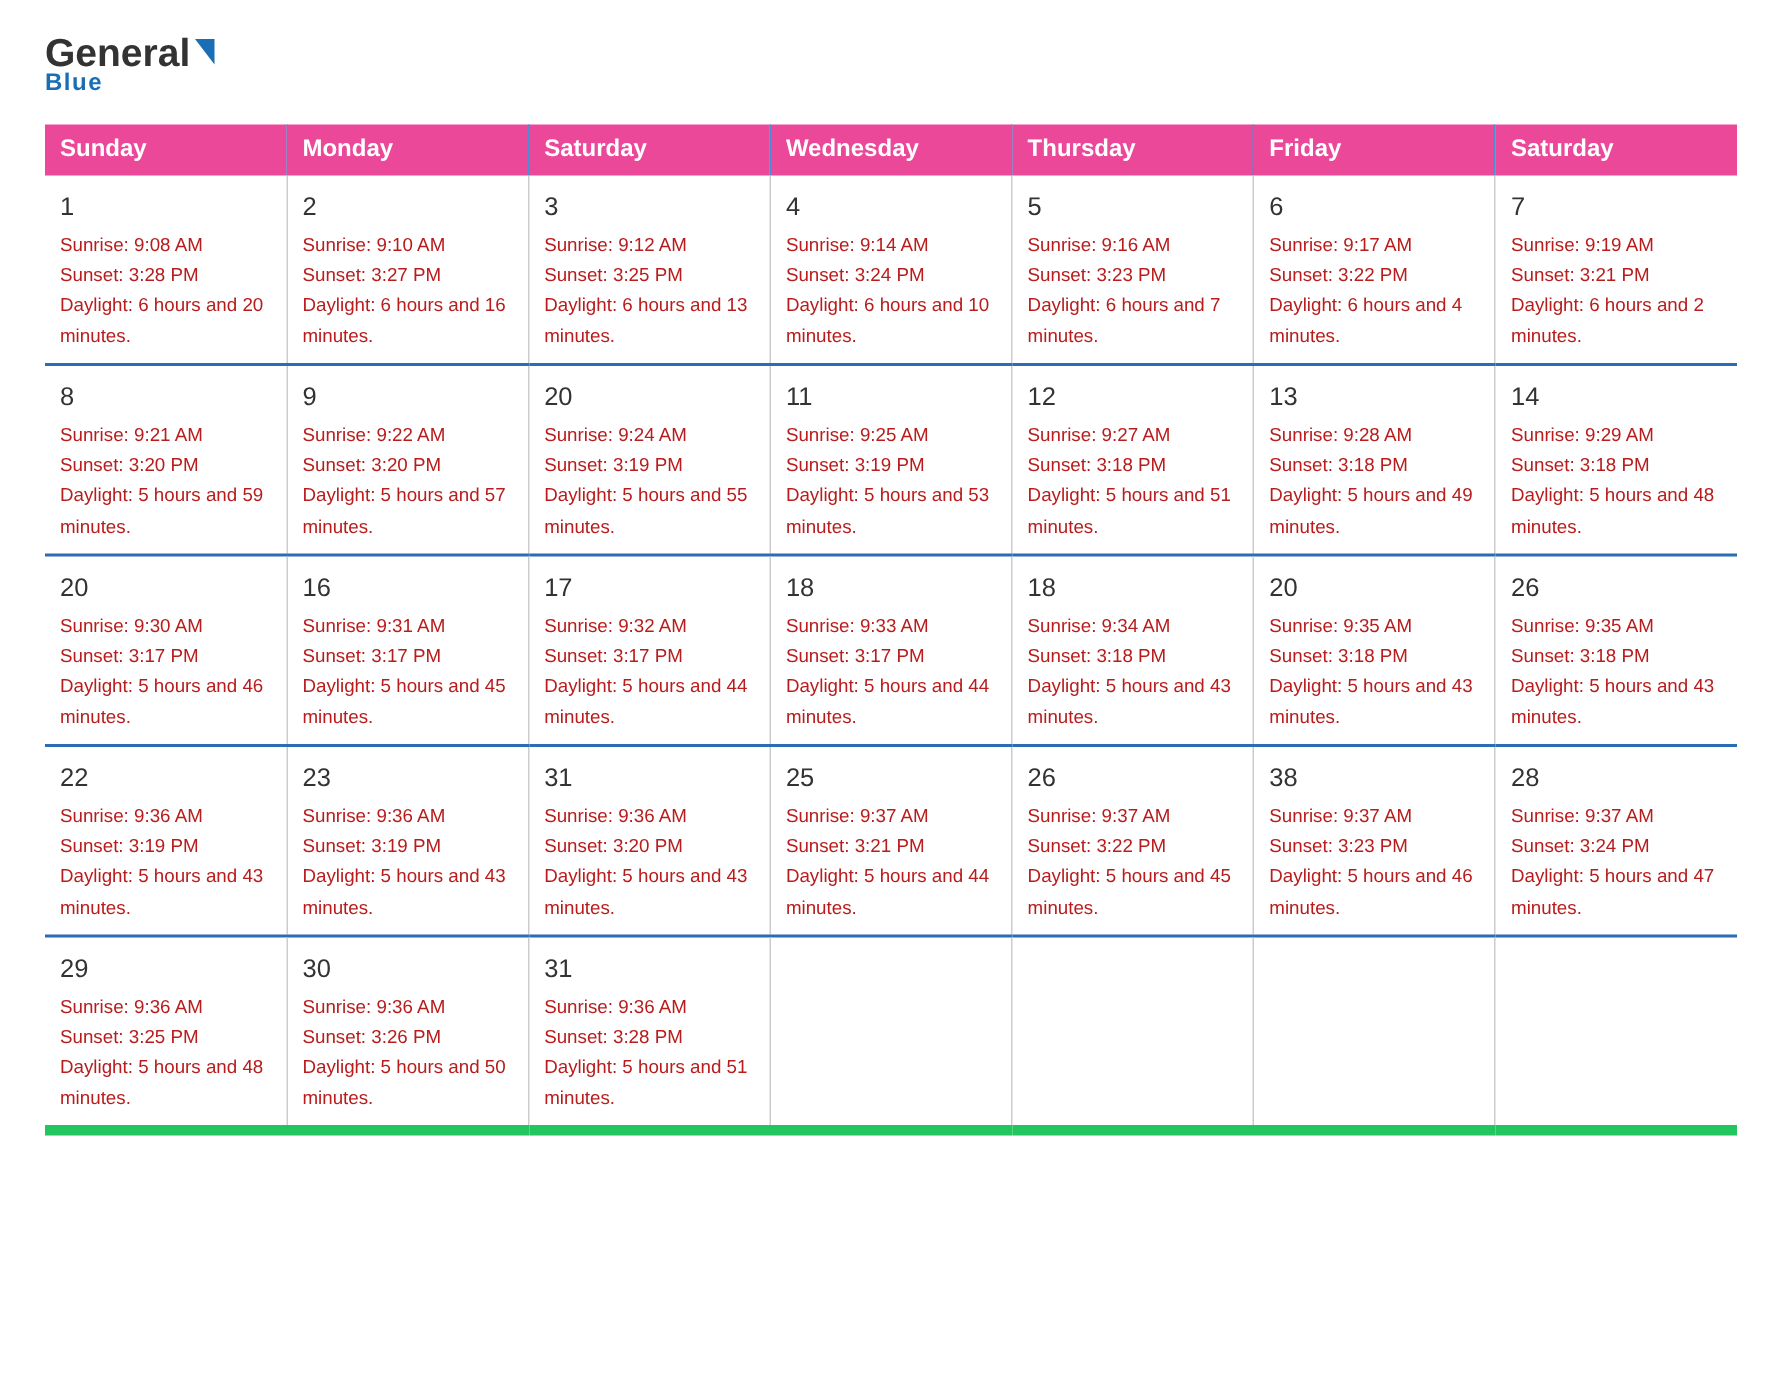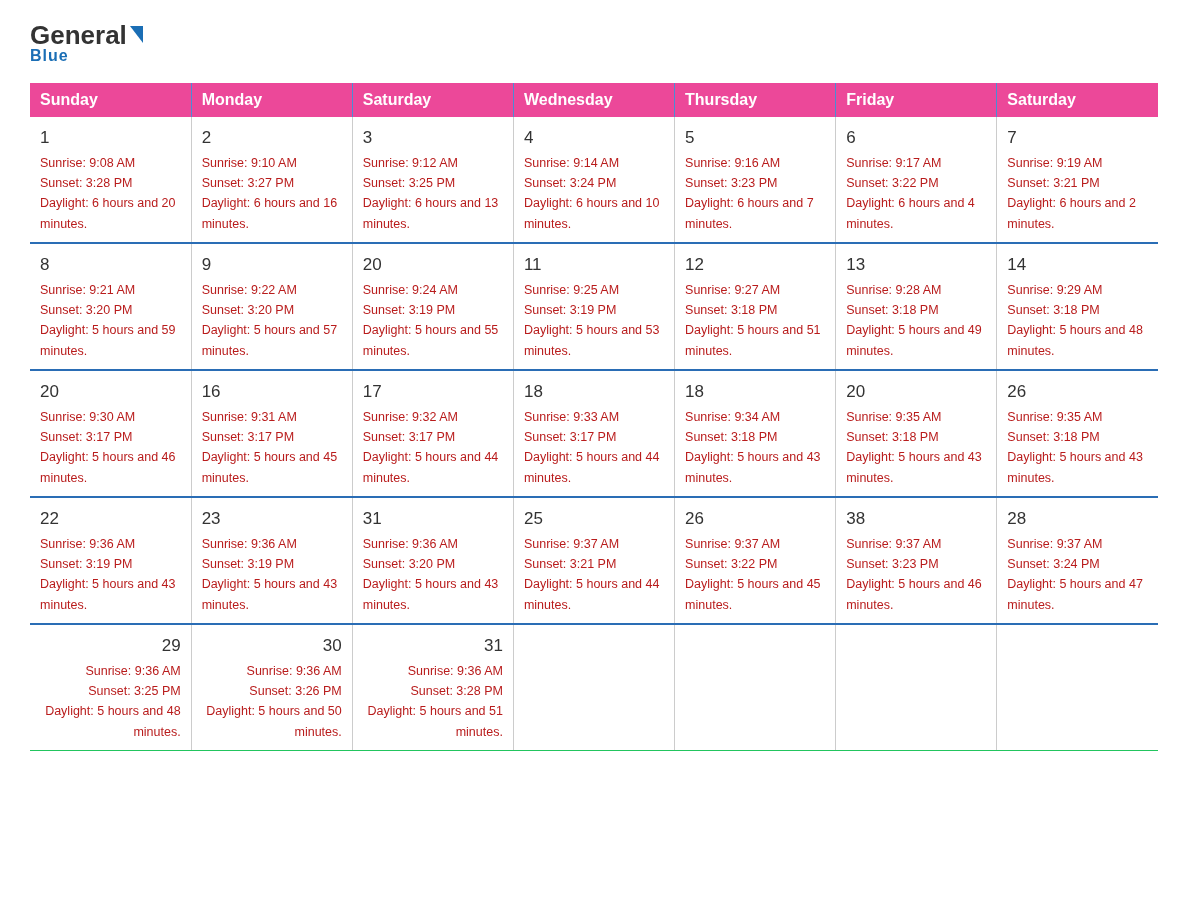--- a/index.html
+++ b/index.html
@@ -69,21 +69,21 @@
       vertical-align: top;
       padding: 8px 10px;
       border-right: 1px solid #cccccc;
       border-bottom: 2px solid #2a6db5;
       font-size: 13px;
       color: #333;
       line-height: 1.5;
       height: 110px;
     }
     tbody tr td:last-child { border-right: none; }
-    tbody tr:last-child td { border-bottom: 1px solid #22c55e; text-align: right; }
+    tbody tr:last-child td { border-bottom: 7px solid #22c55e; }
     .day-number {
       font-size: 17px;
       font-weight: normal;
       display: block;
       margin-bottom: 2px;
     }
     .day-info {
       font-size: 12.5px;
       color: #b91c1c;
       line-height: 1.55;

